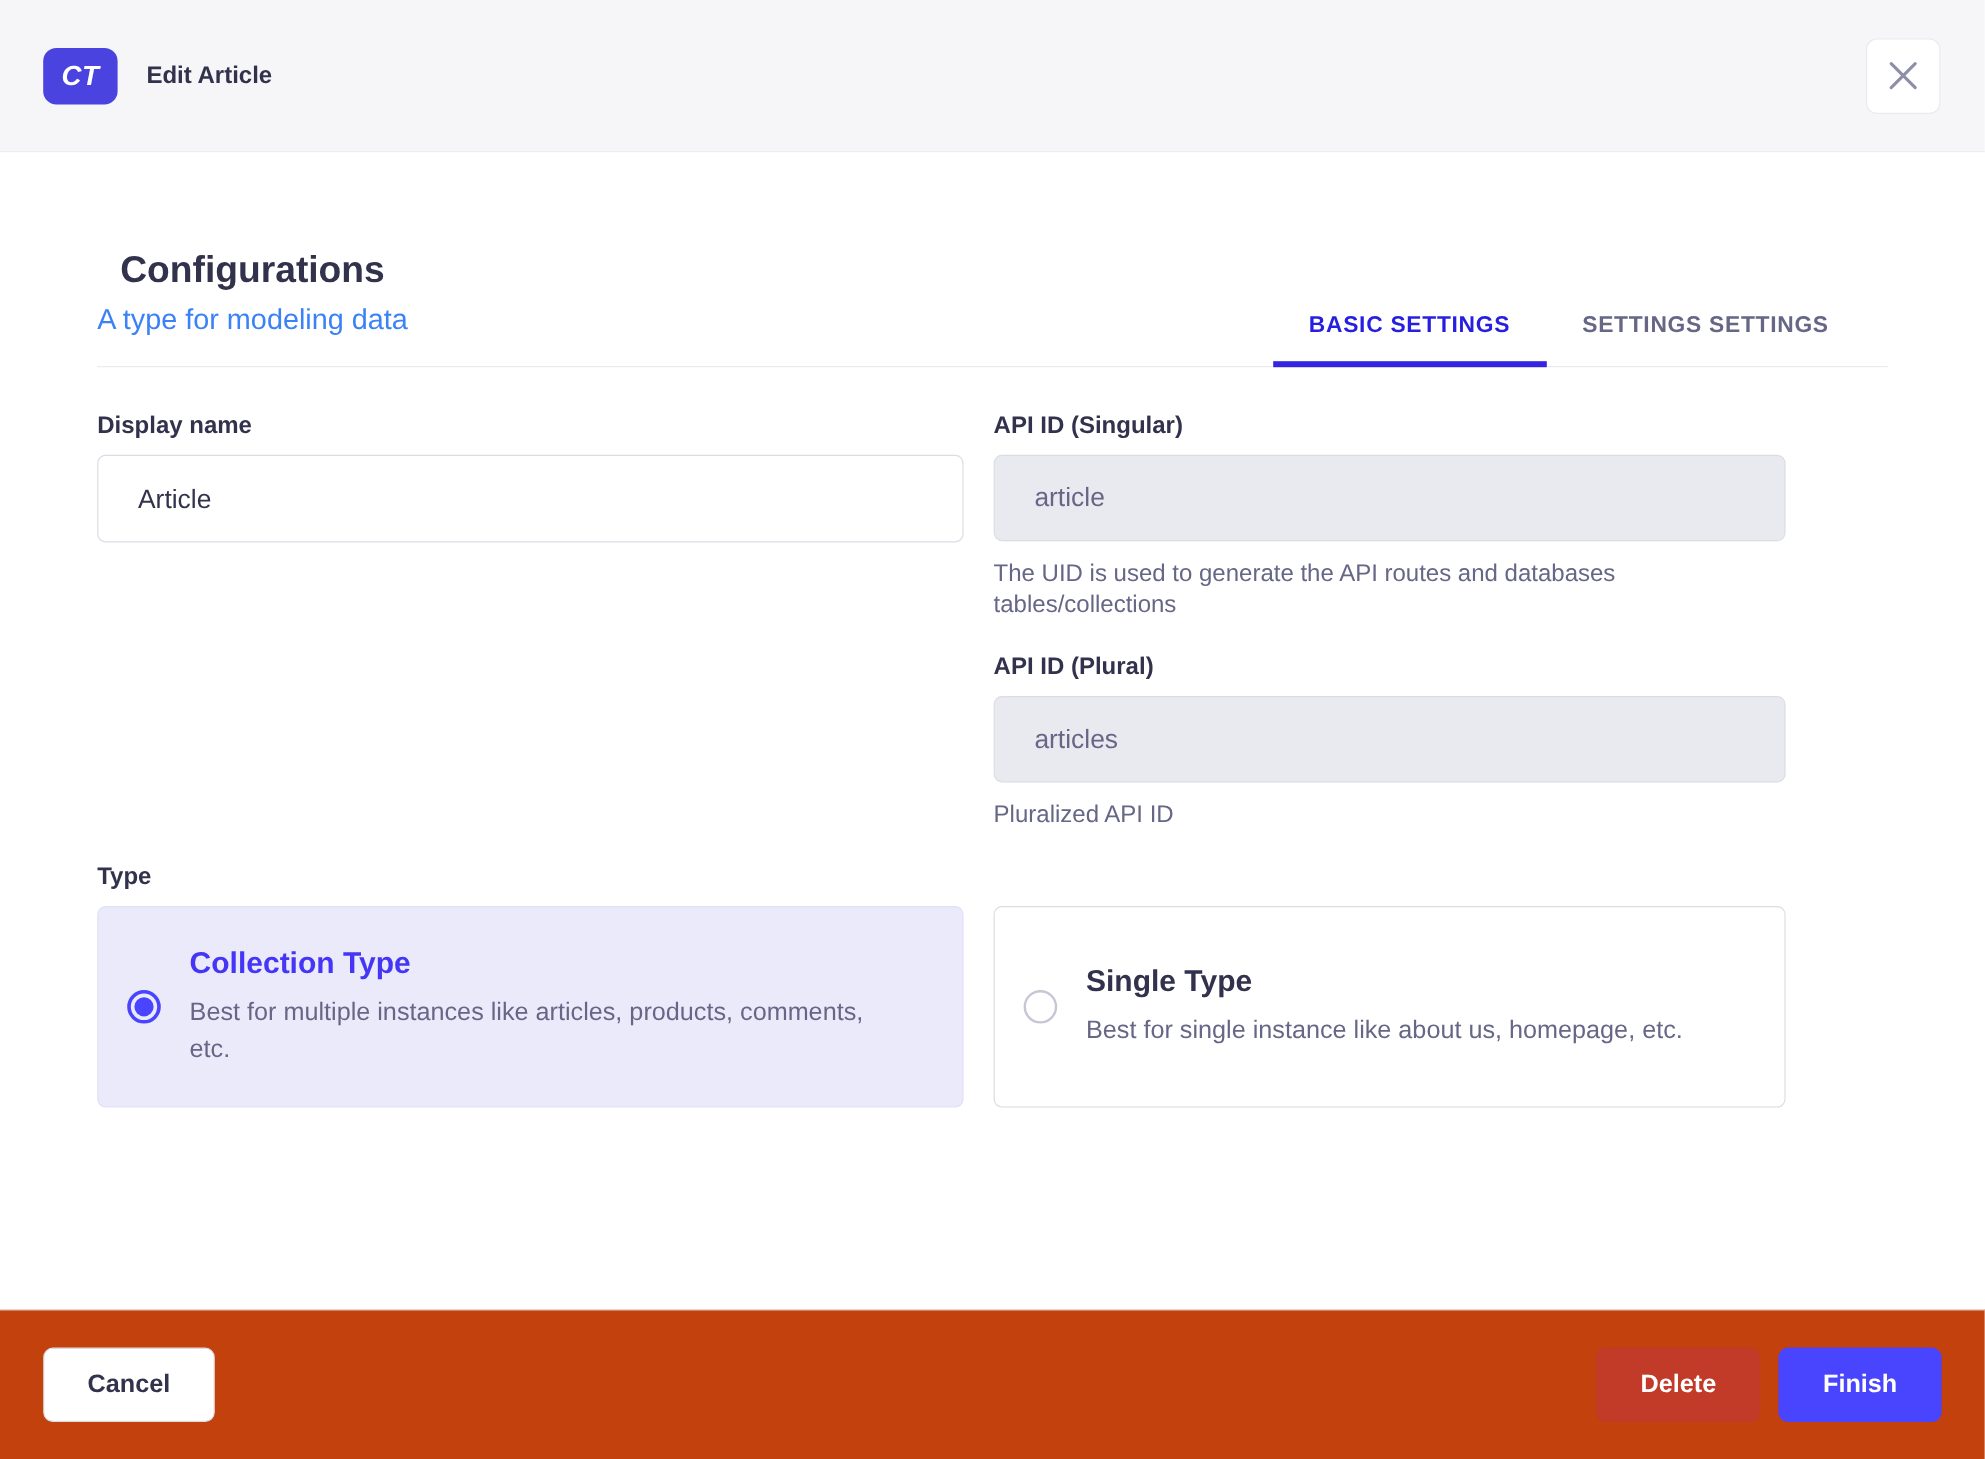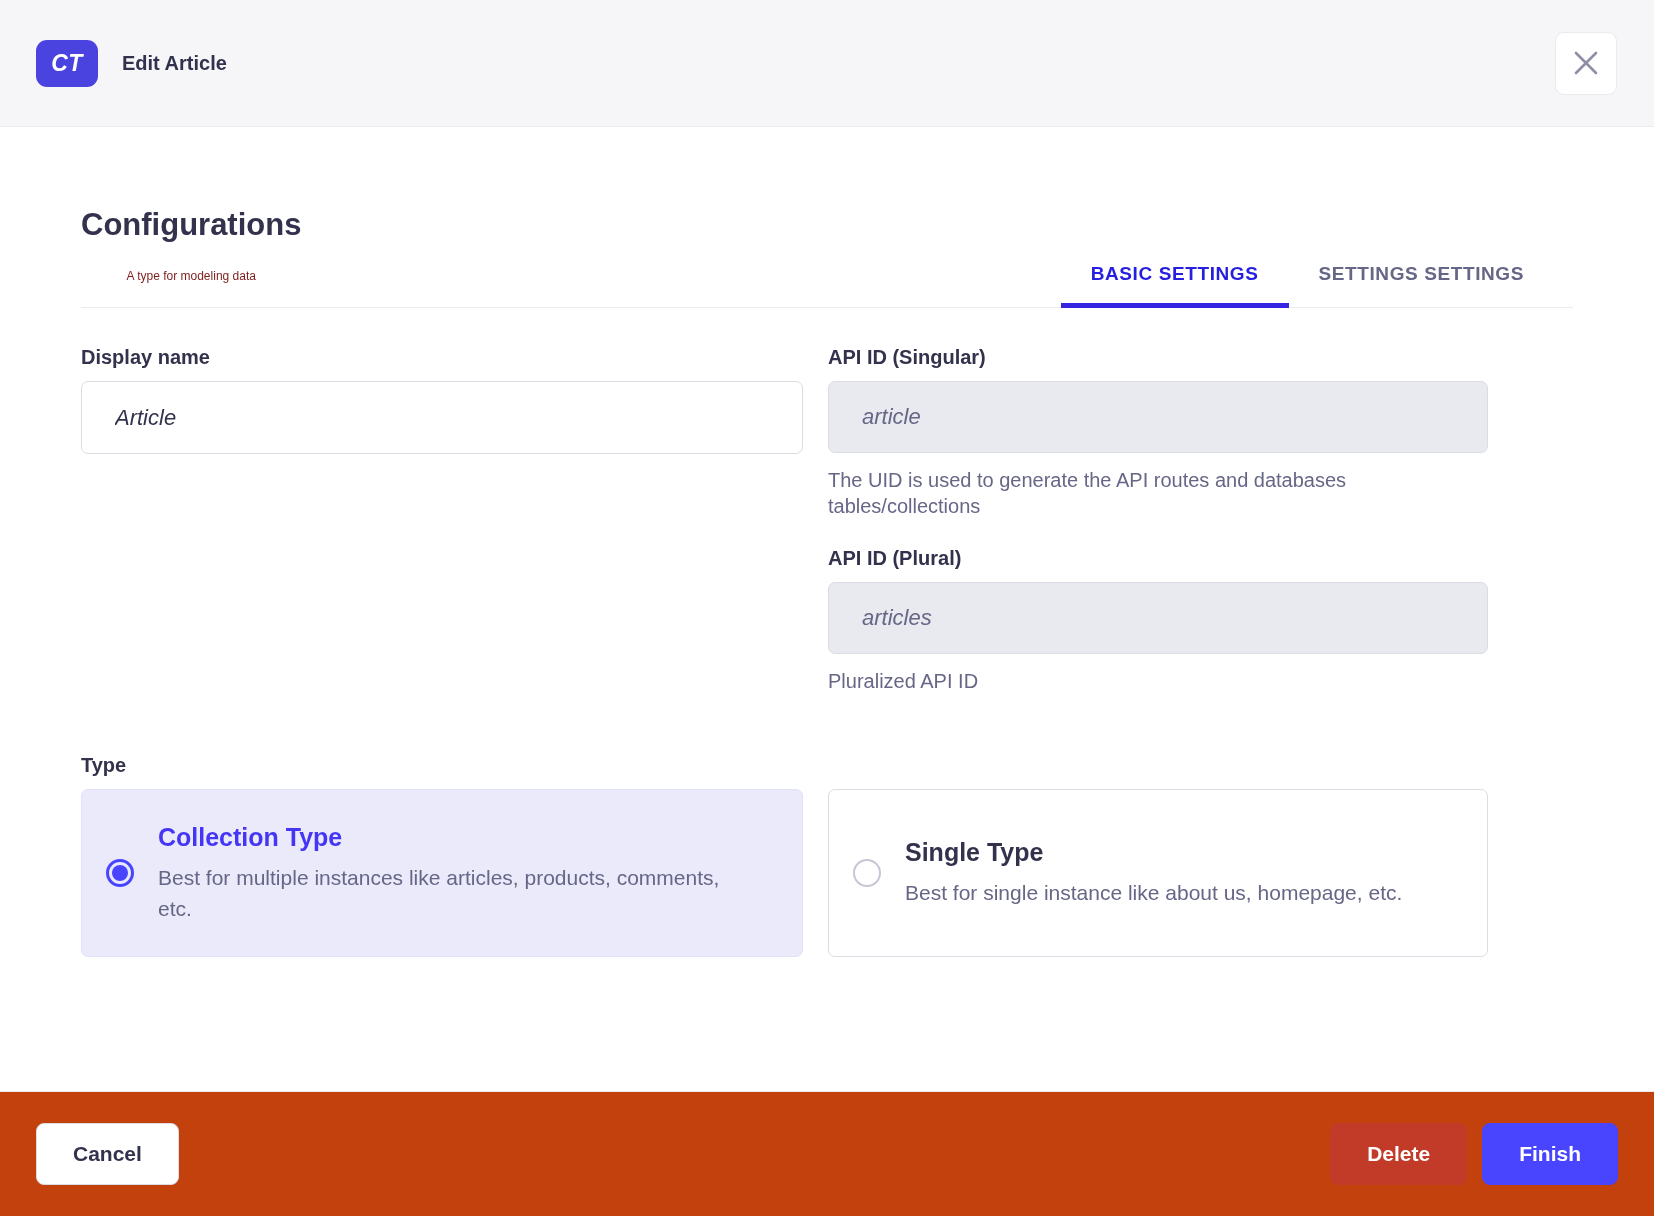--- a/index.html
+++ b/index.html
@@ -37,21 +37,21 @@
 
   
   .modal-main { flex: 1; padding: 80px 81px 0 81px; background: #ffffff; }
 
   .section-row {
     display: flex; justify-content: space-between; align-items: flex-end;
     border-bottom: 1px solid #eaeaef;
   }
   .section-head { padding-bottom: 24px; text-align: center; }
   .section-title { font-size: 31px; font-weight: 700; color: #32324d; }
-  .section-subtitle { font-size: 12px; color: #7f1d1d; margin-top: 26px; }
+  .section-subtitle { font-size: 24px; color: #3b82f6; margin-top: 10px; }
 
   .tabs { display: flex; margin-right: 19px; }
   .tab {
     background: none; border: none; cursor: pointer;
     font-family: inherit;
     font-size: 19px; font-weight: 700; letter-spacing: 0.6px;
     color: #666687;
     padding: 0 30px 22px 30px;
     position: relative;
   }
@@ -64,31 +64,30 @@
   
   .form-grid { display: grid; grid-template-columns: 722px 660px; column-gap: 25px; margin-top: 38px; }
   .field-label { display: block; font-size: 20px; font-weight: 700; color: #32324d; margin-bottom: 12px; }
   .text-input {
     width: 100%; height: 73px;
     border: 1px solid #dcdce4; border-radius: 7px;
     background: #ffffff;
     font-family: inherit; font-size: 22px; color: #32324d;
     padding: 0 33px;
     outline: none;
-    font-style: italic;
   }
   .text-input:disabled {
     background: #e9e9f0; border-color: #dcdce4; color: #666687;
     height: 72px;
   }
   .hint { font-size: 20px; color: #666687; line-height: 26px; margin-top: 14px; }
   .sub-field { margin-top: 28px; }
 
   
-  .type-section { margin-top: 60px; }
+  .type-section { margin-top: 28px; }
   .type-grid { display: grid; grid-template-columns: 722px 660px; column-gap: 25px; margin-top: 10px; }
   .type-card {
     height: 168px; border-radius: 7px;
     display: flex; align-items: center;
     padding: 0 24px;
     background: #ffffff; border: 1px solid #dcdce4;
     cursor: pointer;
   }
   .type-card.selected { background: #eaeafb; border: 1px solid #e0e0f8; }
   .radio {

